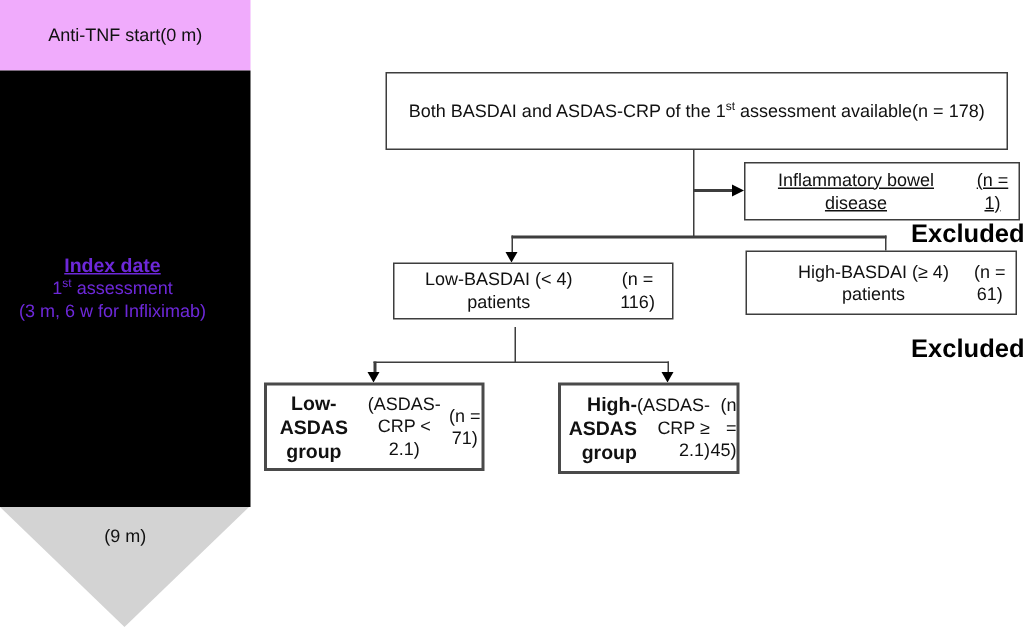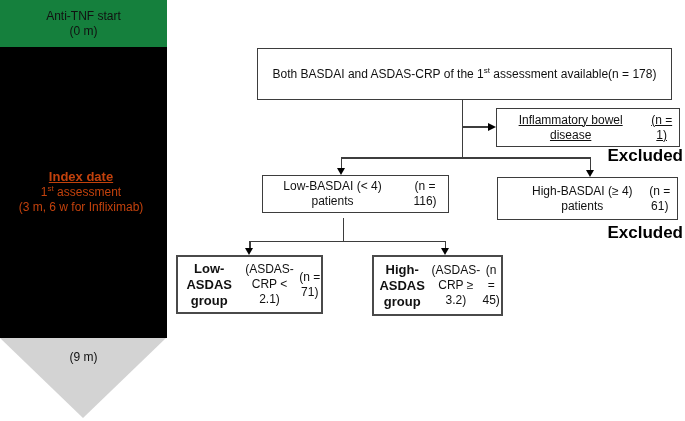--- a/index.html
+++ b/index.html
@@ -10,31 +10,31 @@
     height: 421px;
     background: #ffffff;
     font-family: "Liberation Sans", "DejaVu Sans", sans-serif;
     color: #111111;
     overflow: hidden;
   }
 
   
   .tl-start {
     position: absolute; left: 0; top: 0; width: 167px; height: 47px;
-    background: #15803d;
-    display: flex; flex-direction: column; align-items: center; justify-content: center;
+    background: #f0abfc;
+    display: flex; align-items: center; justify-content: center;
     font-size: 12px; line-height: 15px; color: #111111; text-align: center;
   }
   .tl-bar {
     position: absolute; left: 0; top: 47px; width: 167px; height: 291px;
     background: #000000;
   }
   .tl-bar-text {
-    position: absolute; left: 14px; top: 168px; width: 134px;
-    color: #c2410c; text-align: center; font-size: 12px; line-height: 15px;
+    position: absolute; left: 8px; top: 168px; width: 134px;
+    color: #6d28d9; text-align: center; font-size: 12px; line-height: 15px;
   }
   .tl-index-title {
     font-weight: bold; text-decoration: underline; font-size: 13px; line-height: 17px;
   }
   .tl-arrow {
     position: absolute; left: 0; top: 338px; width: 0; height: 0;
     border-left: 83.5px solid transparent;
     border-right: 83.5px solid transparent;
     border-top: 80px solid #d3d3d3;
   }
@@ -124,31 +124,31 @@
     <div>Inflammatory bowel disease</div>
     <div>(n = 1)</div>
   </div>
   <div class="excluded" style="left:598px; top:146px;">Excluded</div>
 
   <div class="fc-box" style="left:250px; top:175px; width:187px; height:38px;margin-left:12px;">
     <div>Low-BASDAI (&lt; 4) patients</div>
     <div>(n = 116)</div>
   </div>
 
-  <div class="fc-box" style="left:497px; top:177px; width:181px; height:43px;padding-left:24px;">
+  <div class="fc-box" style="left:497px; top:167px; width:181px; height:43px;padding-left:24px;">
     <div>High-BASDAI (≥ 4) patients</div>
     <div>(n = 61)</div>
   </div>
   <div class="excluded" style="left:598px; top:223px;">Excluded</div>
 
   <div class="fc-box thick" style="left:176px; top:255px; width:147px; height:59px;">
     <div class="fc-title">Low-ASDAS group</div>
     <div>(ASDAS-CRP &lt; 2.1)</div>
     <div>(n = 71)</div>
   </div>
 
-  <div class="fc-box thick" style="left:372px; top:255px; width:131px; height:61px;">
+  <div class="fc-box thick" style="left:372px; top:255px; width:121px; height:61px;text-align:right;">
     <div class="fc-title">High-ASDAS group</div>
-    <div>(ASDAS-CRP ≥ 3.2)</div>
+    <div>(ASDAS-CRP ≥ 2.1)</div>
     <div>(n = 45)</div>
   </div>
 
 </div>
 
 </body></html>

